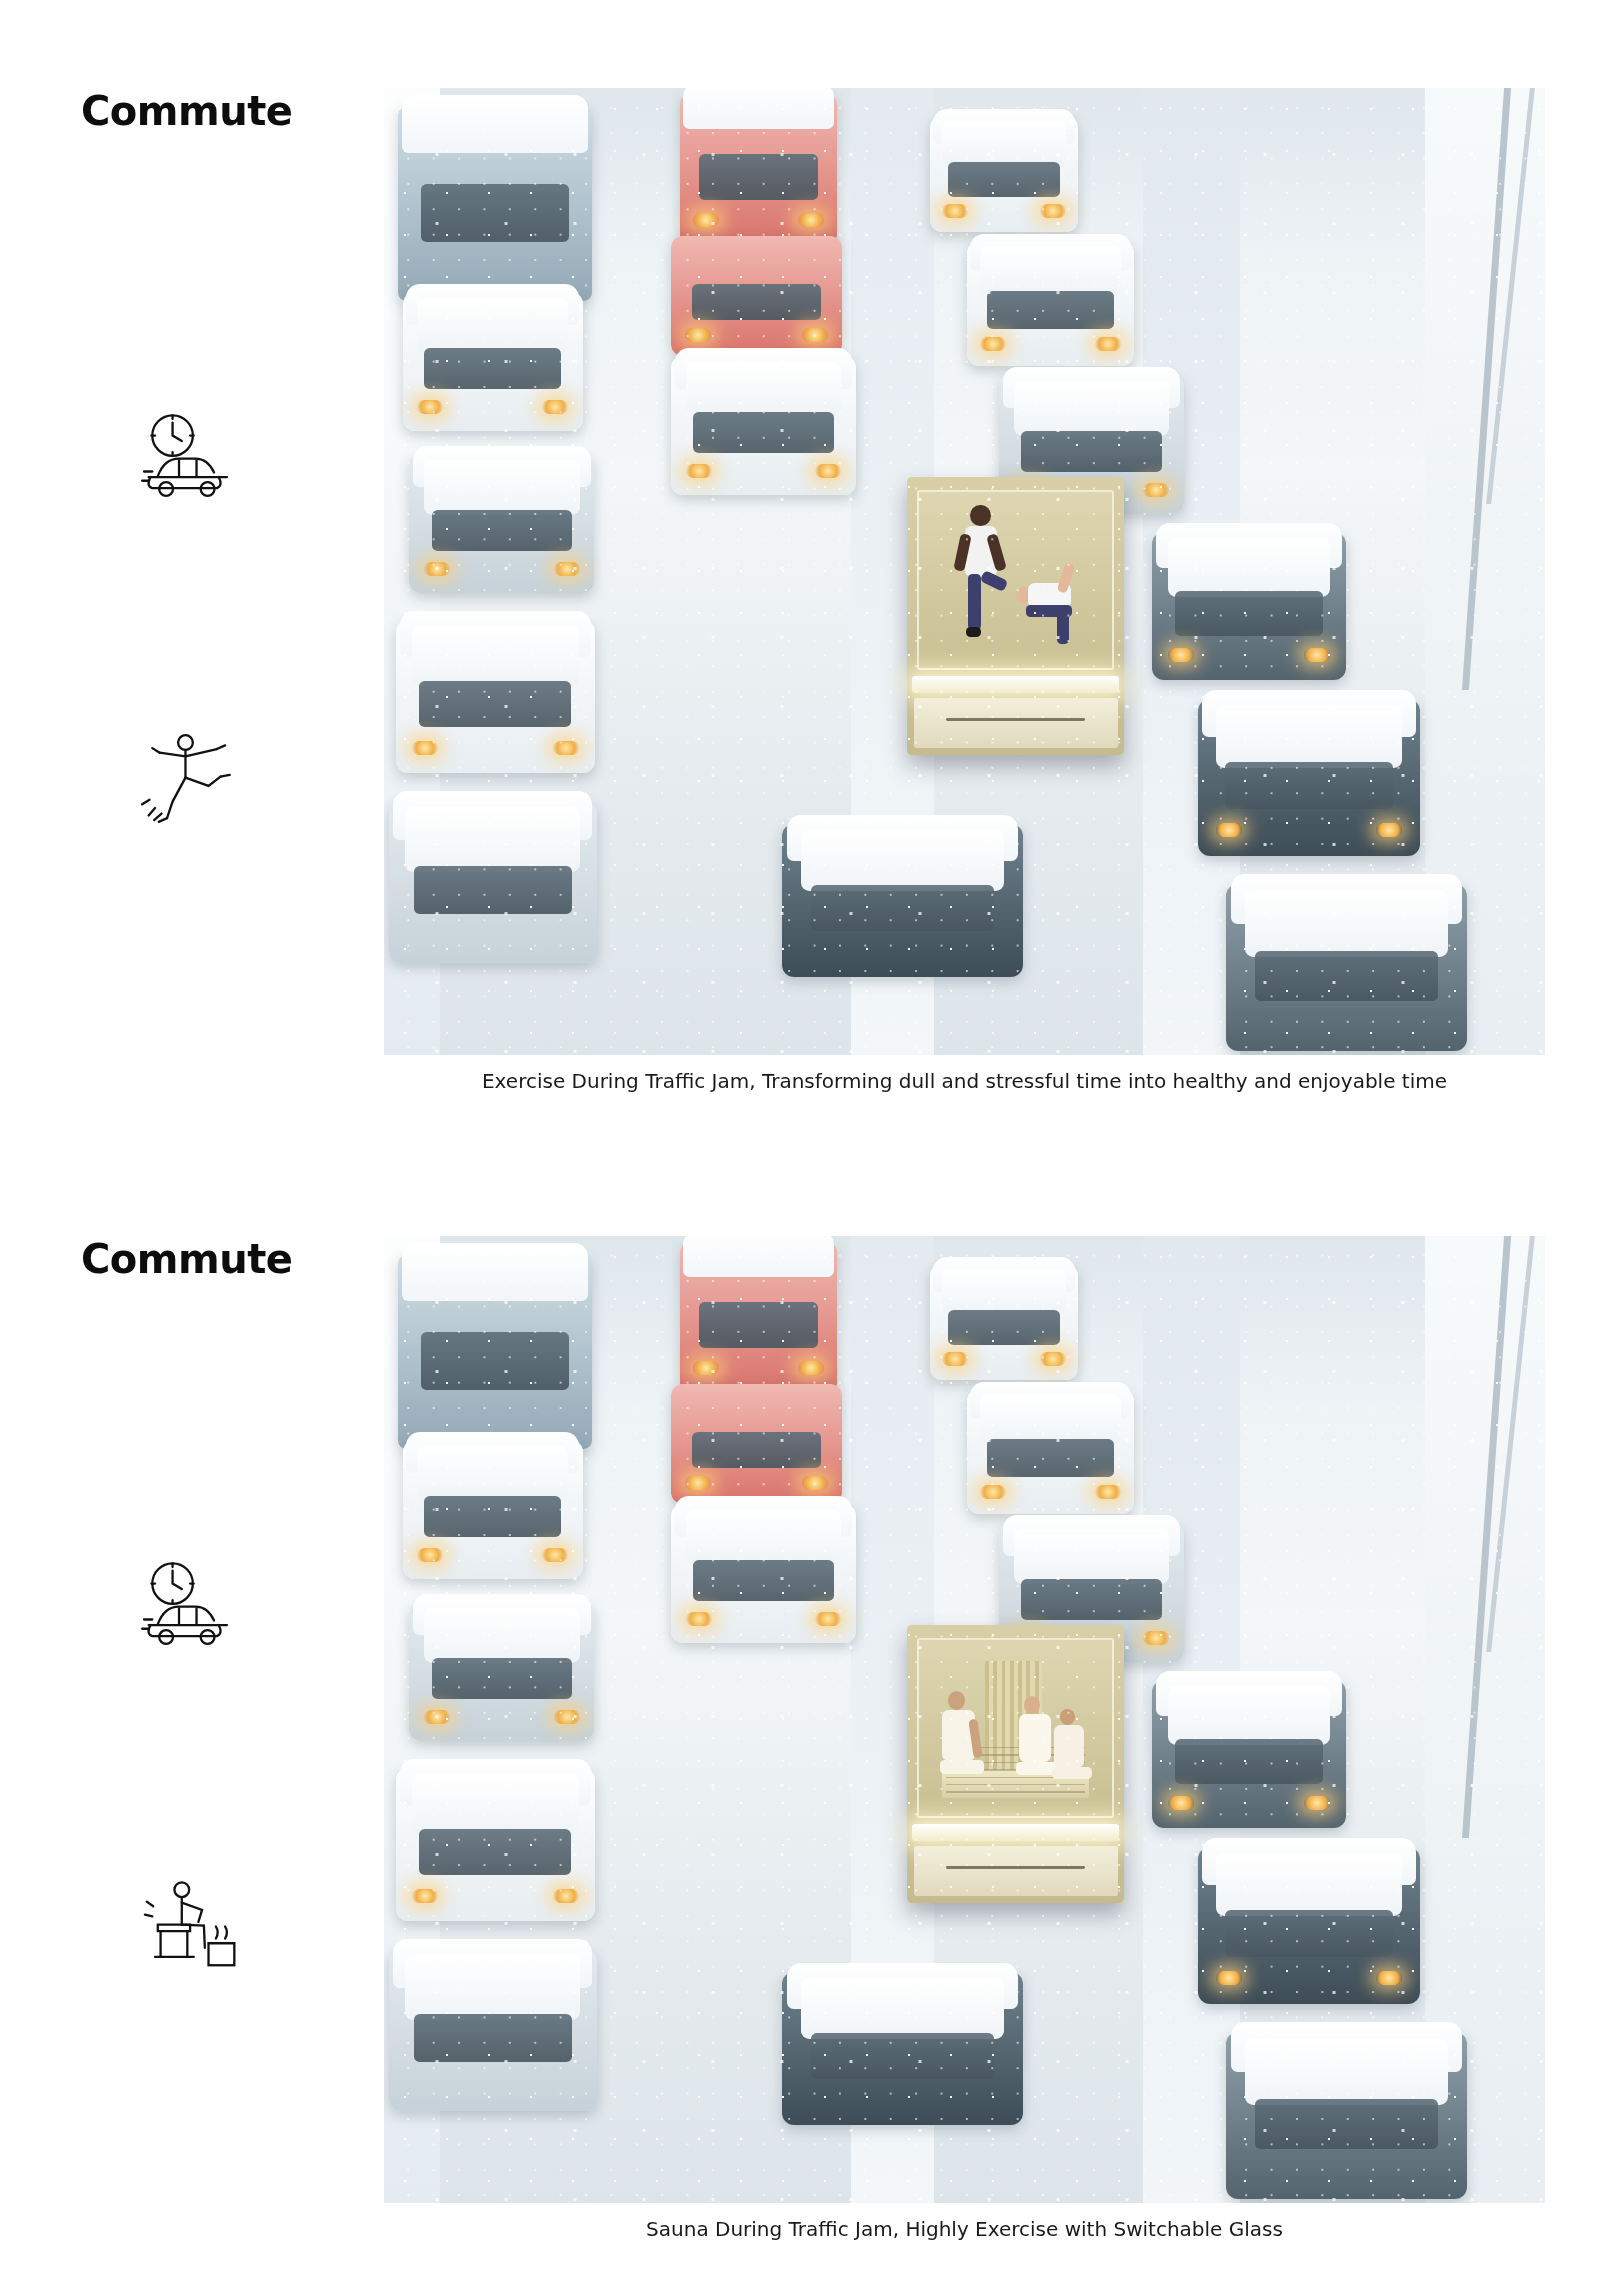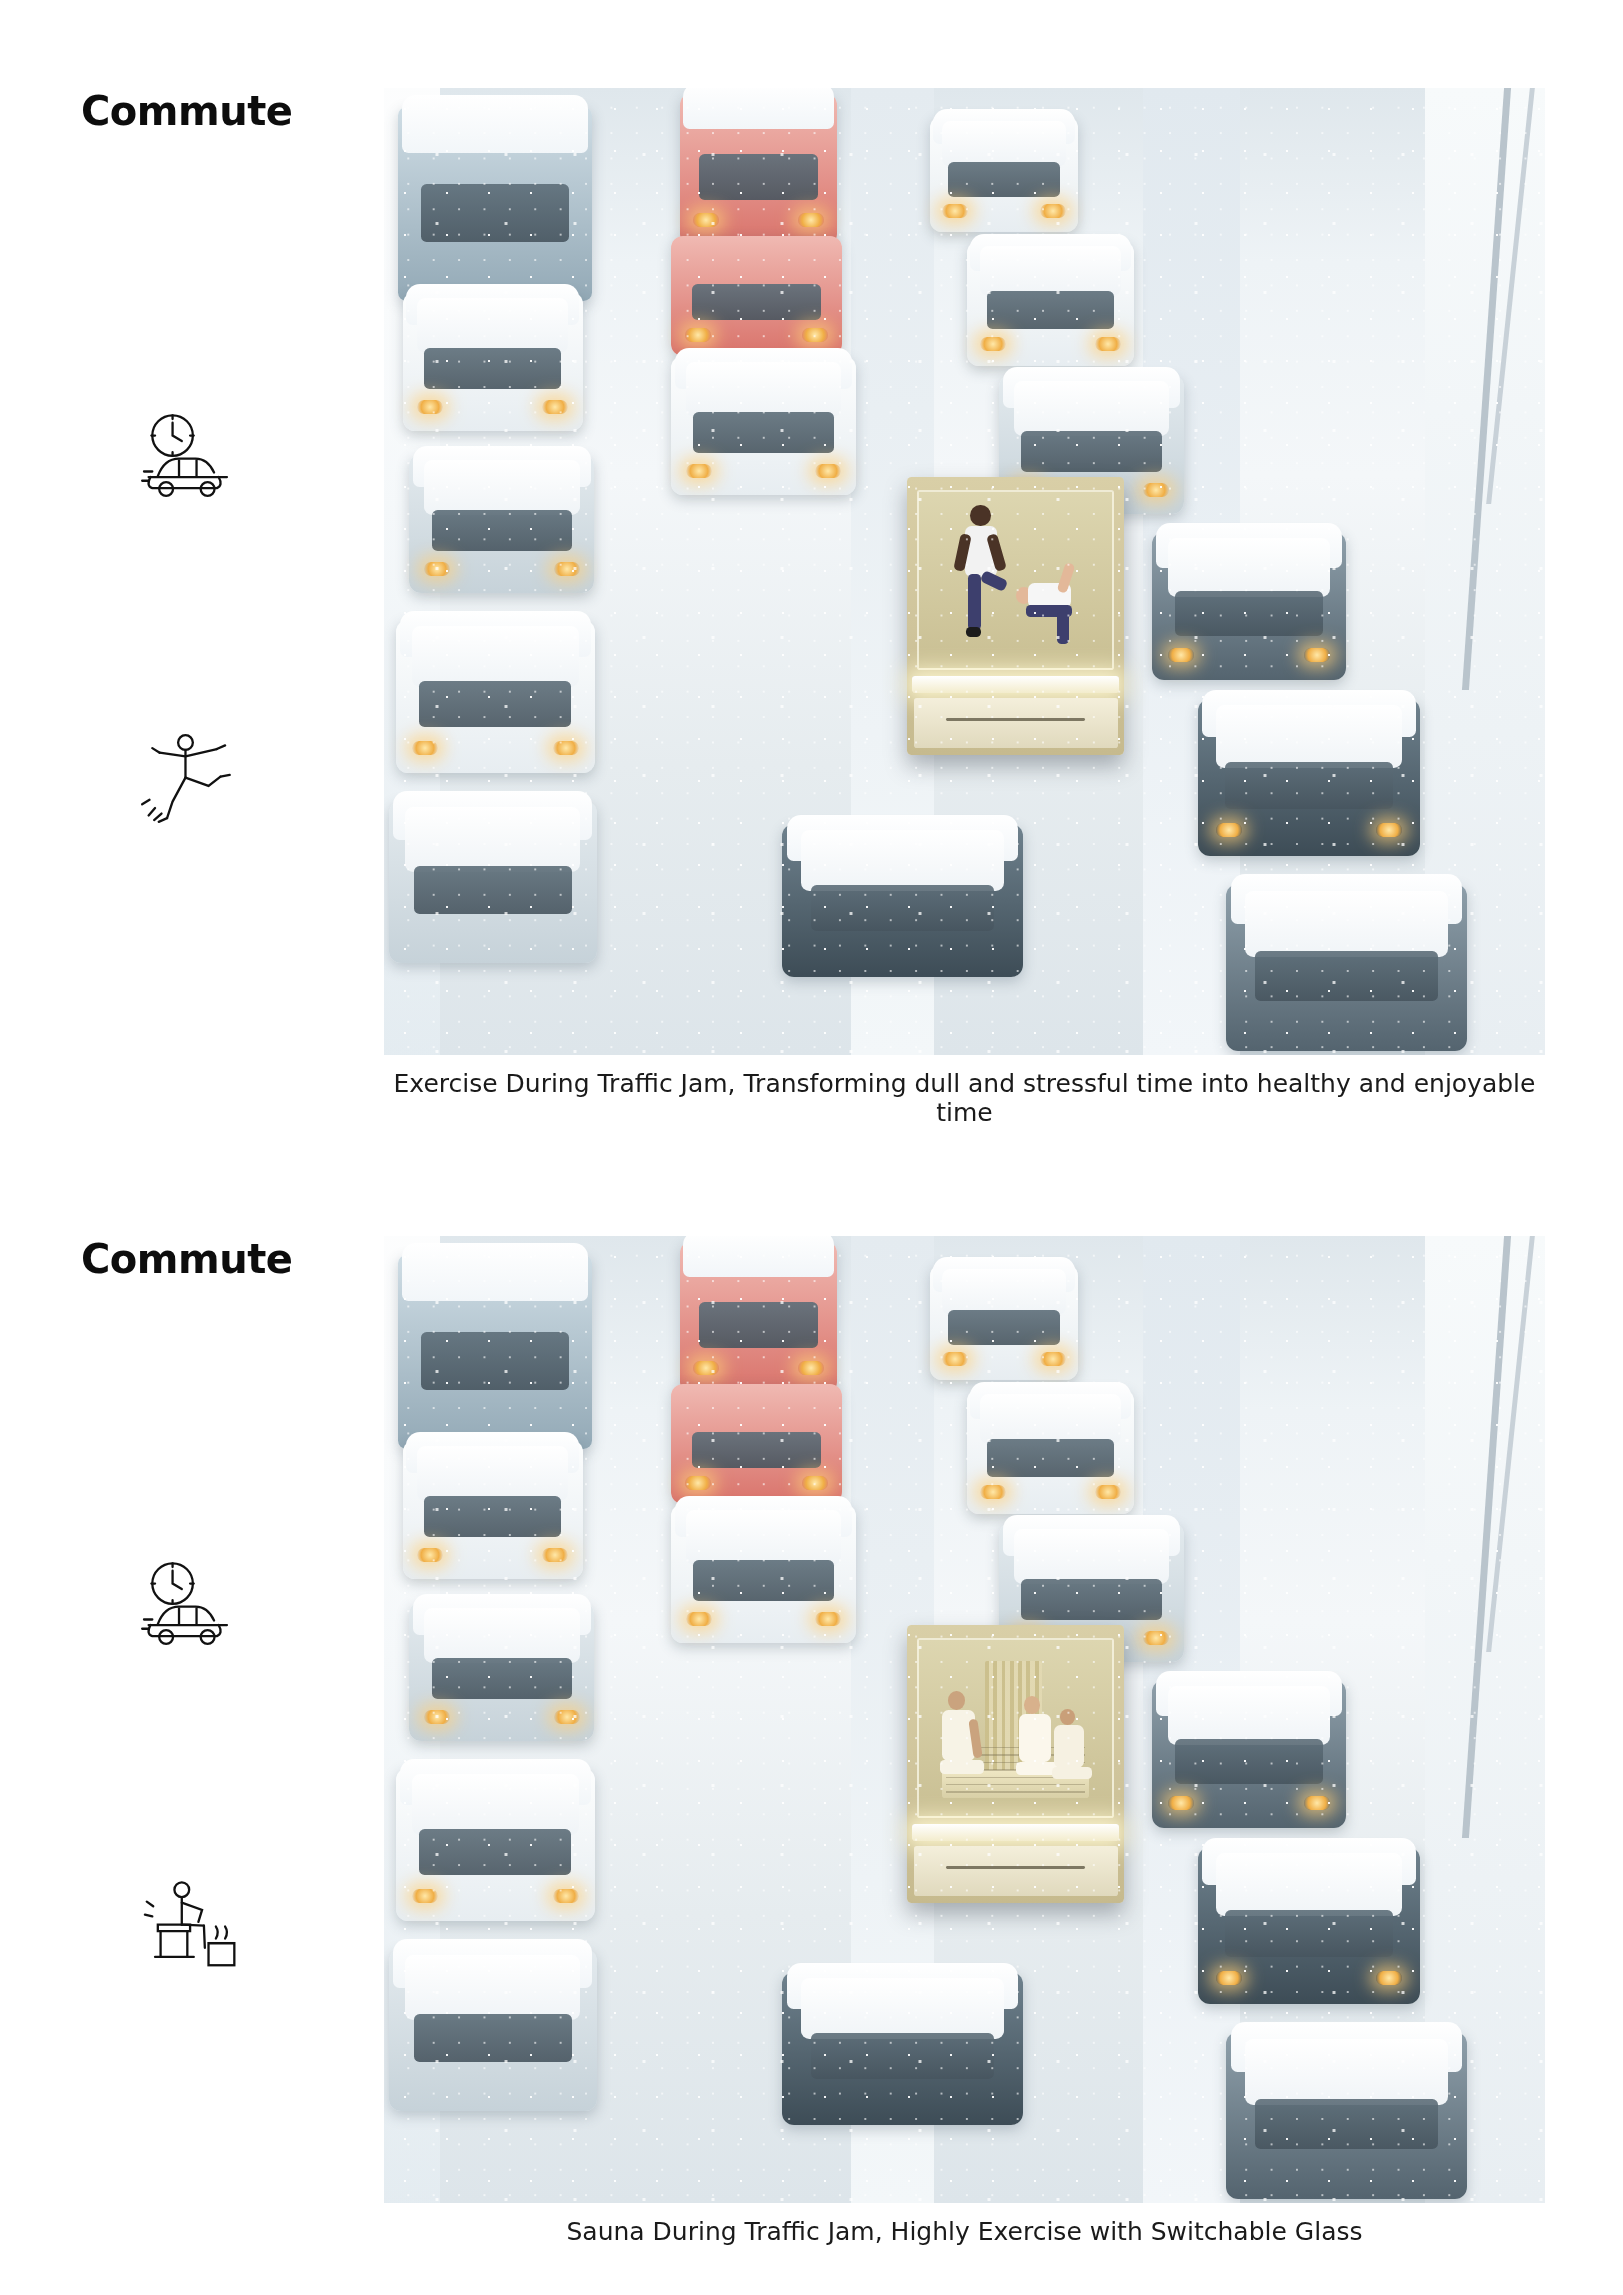--- a/index.html
+++ b/index.html
@@ -272,21 +272,21 @@
     opacity: .95;
   }
 
   
   .caption {
     position: absolute;
     left: 384px;
     top: 1009px;
     width: 1161px;
     text-align: center;
-    font-size: 25px;
+    font-size: 20px;
     color: #1a1a1a;
     font-family: "DejaVu Sans", sans-serif;
   }
 </style>
 </head>
 <body>
 
 <div class="page">
 
   <div class="panel panel-1">

